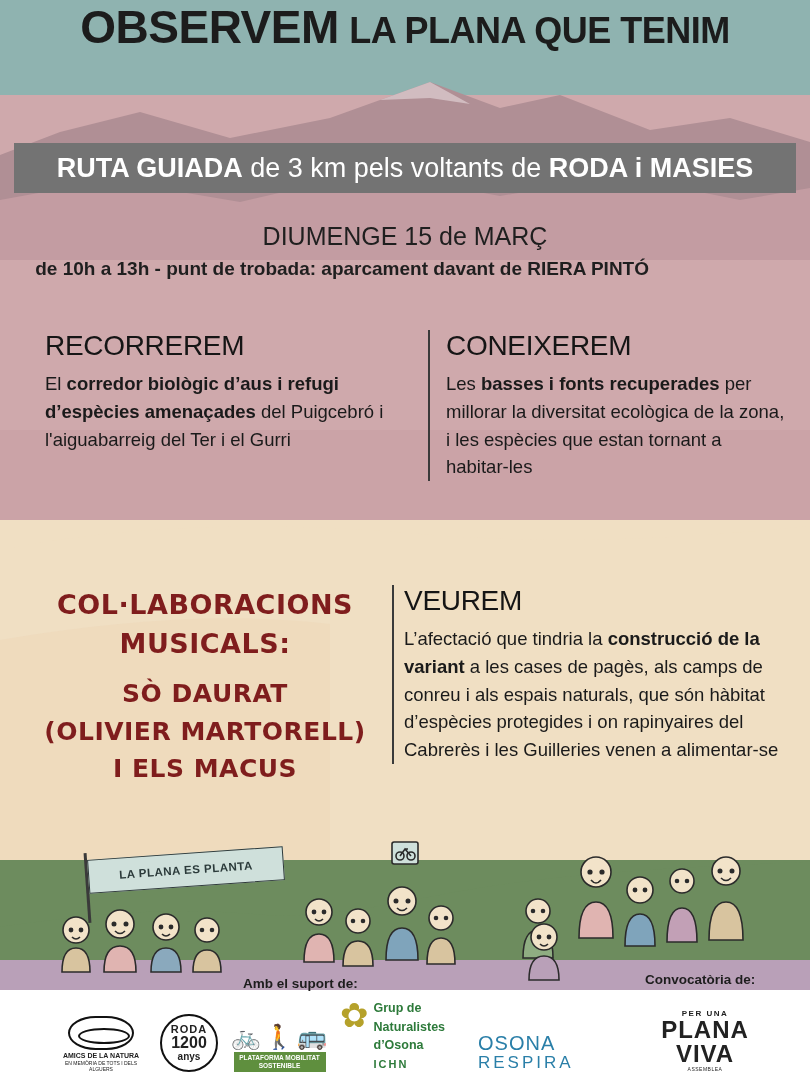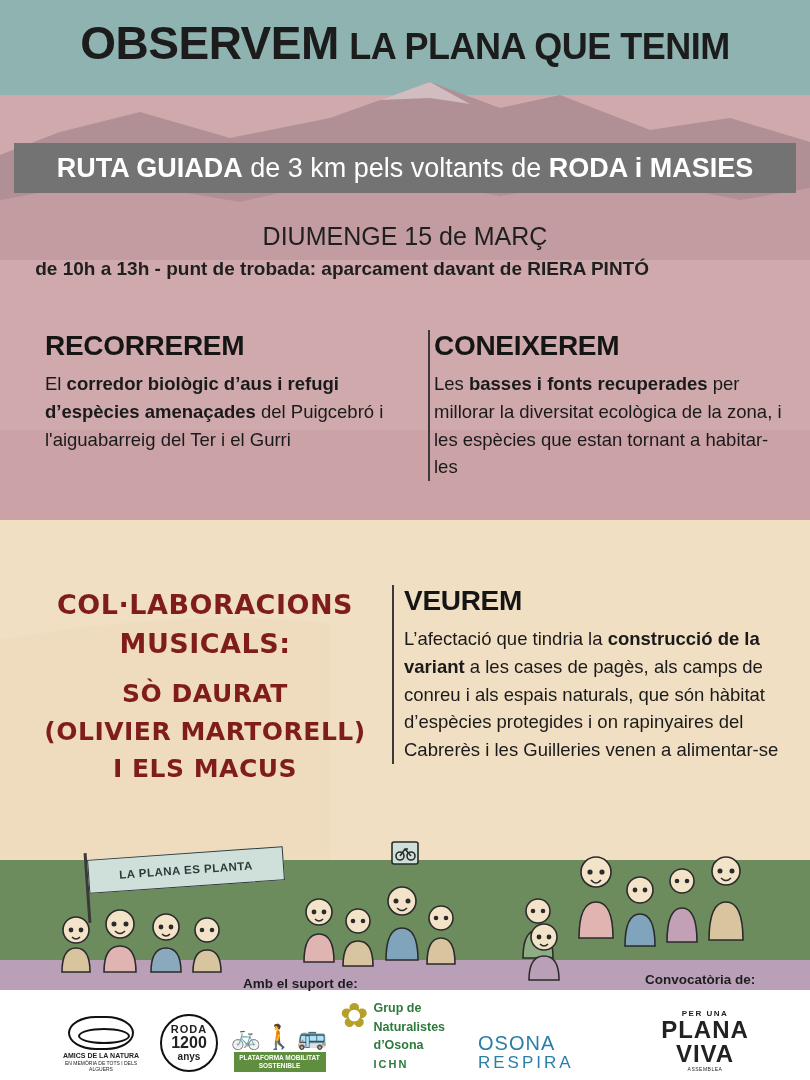--- a/index.html
+++ b/index.html
@@ -41,21 +41,21 @@
     position: absolute; left: 0; bottom: 0; width: 810px; height: 90px;
     background: #ffffff;
   }
   .pinkstrip {
     position: absolute; left: 0; top: 960px; width: 810px; height: 30px;
     background: #b9a0b8;
   }
 
   
   .title {
-    position: absolute; top: 16px; left: 0; width: 810px;
+    position: absolute; top: 0; left: 0; width: 810px;
     text-align: center;
     font-size: 40px; font-weight: 800; letter-spacing: -0.5px;
     color: #1c1c1c;
     white-space: nowrap;
   }
   .title .big { font-size: 46px; }
   .title .small { font-size: 36px; }
 
   
   .ribbon {
@@ -73,28 +73,28 @@
     text-align: center; font-size: 25px; color: #1f1f1f; font-weight: 400;
   }
   .timeline {
     position: absolute; left: 0; top: 258px; width: 649px;
     text-align: right; font-size: 19px; color: #1f1f1f; font-weight: 700;
   }
 
   
   .col { position: absolute; }
   .col-head {
-    font-size: 28px; font-weight: 700; color: #151515;
+    font-size: 28px; font-weight: 400; color: #151515;
     letter-spacing: -0.3px; margin-bottom: 8px;
   }
   .col-body { font-size: 18.5px; line-height: 1.5; color: #1a1a1a; }
   .col-body b { font-weight: 700; }
 
   #col-recorrerem { left: 45px; top: 330px; width: 355px; }
-  #col-coneixerem { left: 428px; top: 330px; width: 360px; padding-left: 4px;
+  #col-coneixerem { left: 428px; top: 330px; width: 360px; padding-left: 16px;
                     border-left: 2px solid #3a3a3a; }
   #col-veurem { left: 392px; top: 585px; width: 390px; padding-left: 10px;
                 border-left: 2px solid #3a3a3a; }
 
   
   #col-music {
     position: absolute; left: 30px; top: 585px; width: 350px;
     text-align: center;
     color: #7f1d1d;
     font-family: "DejaVu Sans", sans-serif;

